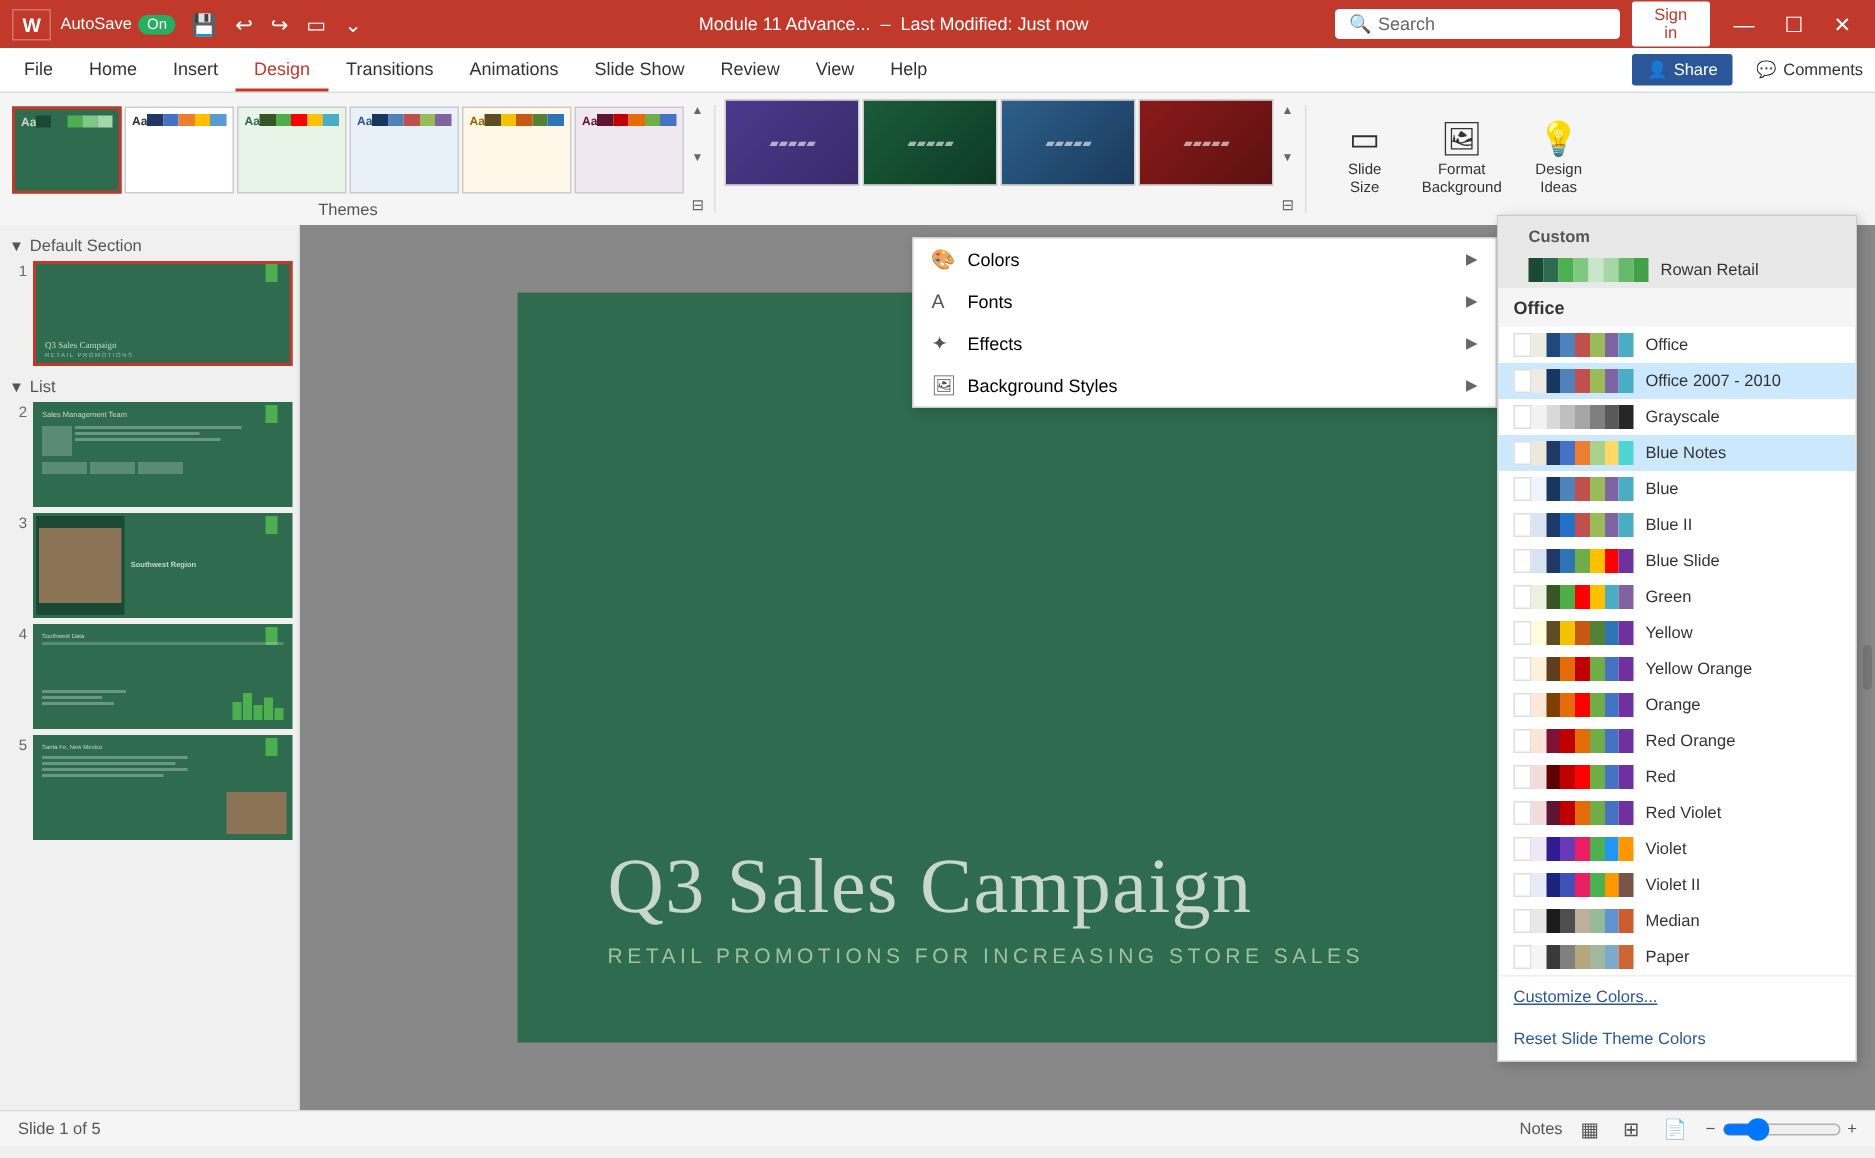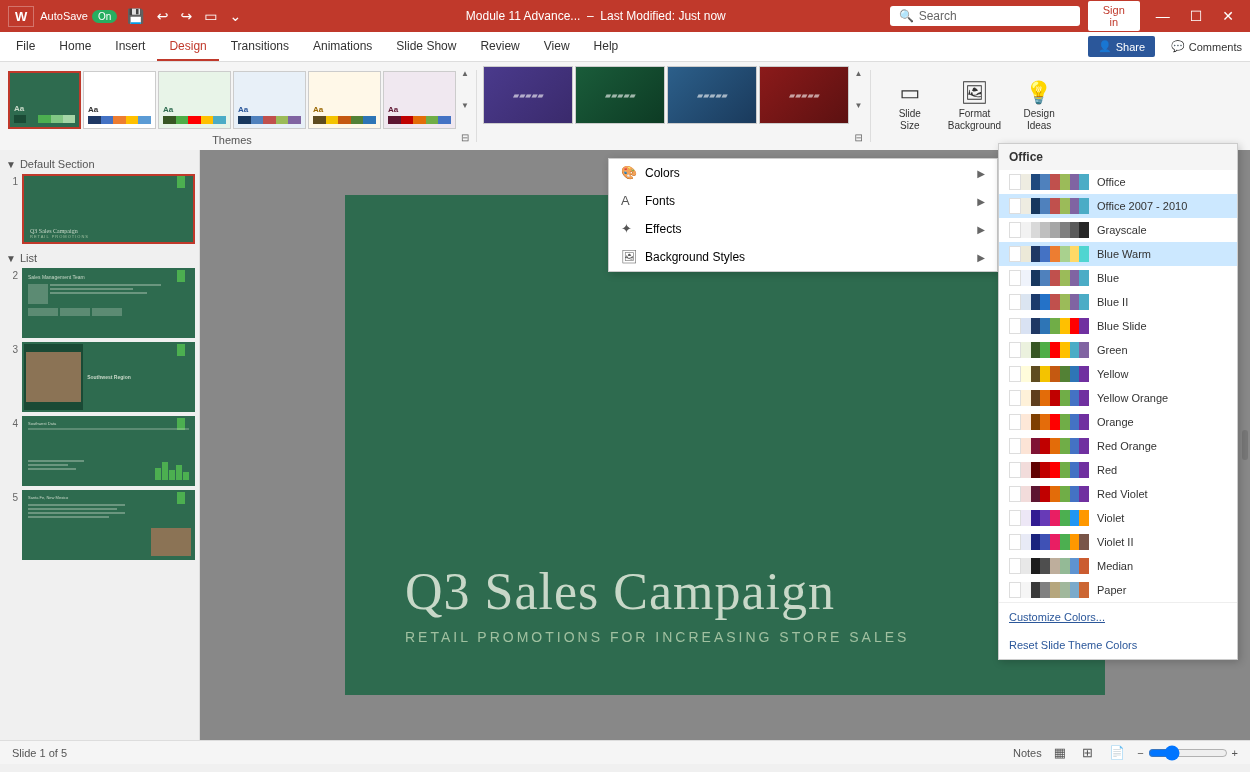--- a/index.html
+++ b/index.html
@@ -34,21 +34,21 @@
     .share-btn { background: #2b579a; color: white; padding: 4px 10px; border-radius: 2px; font-size: 11px; cursor: pointer; display: flex; align-items: center; gap: 4px; margin-right: 4px; }
     .comments-btn { background: transparent; color: #333; padding: 4px 8px; border: none; font-size: 11px; cursor: pointer; display: flex; align-items: center; gap: 4px; }
 
     .ribbon-content { height: 88px; display: flex; align-items: stretch; padding: 4px 8px; gap: 4px; background: #f5f5f5; position: relative; }
     .themes-row { display: flex; align-items: center; gap: 2px; flex: 1; }
     .theme-item { width: 73px; height: 58px; border: 1px solid #ccc; cursor: pointer; display: flex; align-items: center; justify-content: center; overflow: hidden; position: relative; }
     .theme-item.active { border: 2px solid #c0392b; }
     .theme-scroll { display: flex; flex-direction: column; justify-content: space-between; padding: 2px 0; }
     .theme-scroll-btn { font-size: 8px; color: #666; cursor: pointer; padding: 1px; }
     .themes-label { text-align: center; font-size: 11px; color: #555; margin-top: 0; }
-    .theme-preview { width: 100%; height: 100%; display: flex; flex-direction: column; align-items: flex-start; justify-content: flex-end; padding: 4px; }
+    .theme-preview { width: 100%; height: 100%; display: flex; align-items: flex-start; justify-content: flex-end; padding: 4px; }
     .theme-colorbar { height: 8px; width: 100%; display: flex; }
     .theme-colorbar div { flex: 1; }
     .variant-item { width: 90px; height: 58px; border: 1px solid #ccc; cursor: pointer; overflow: hidden; }
 
     
     .design-tools { display: flex; gap: 4px; align-items: center; padding: 0 8px; }
     .design-tool-btn { display: flex; flex-direction: column; align-items: center; justify-content: center; padding: 4px 8px; cursor: pointer; border: 1px solid transparent; gap: 2px; font-size: 11px; color: #333; min-width: 50px; height: 70px; }
     .design-tool-icon { font-size: 22px; }
 
     
@@ -433,20 +433,36 @@
   </div>
   <div class="colors-menu-item">
     <span class="icon">🖼</span>
     <span>Background Styles</span>
     <span class="arrow">▶</span>
   </div>
 </div>
 
 <div class="colors-panel">
 
+  <div style="background:#e8e8e8;padding:4px 10px 0 10px;">
+    <div class="custom-header">Custom</div>
+    <div class="color-option">
+      <div class="color-swatch">
+        <div style="background:#1a4a35;"></div>
+        <div style="background:#2e6b4f;"></div>
+        <div style="background:#4CAF50;"></div>
+        <div style="background:#81c784;"></div>
+        <div style="background:#c8e6c9;"></div>
+        <div style="background:#a5d6a7;"></div>
+        <div style="background:#66bb6a;"></div>
+        <div style="background:#43a047;"></div>
+      </div>
+      <span class="color-name">Rowan Retail</span>
+    </div>
+  </div>
 
   <div>
     <div class="colors-section-title">Office</div>
 
     <div class="color-option">
       <div class="color-swatch">
         <div style="background:#ffffff;border:1px solid #ddd;"></div>
         <div style="background:#eeece1;"></div>
         <div style="background:#1f497d;"></div>
         <div style="background:#4f81bd;"></div>
@@ -490,21 +506,21 @@
       <div class="color-swatch">
         <div style="background:#ffffff;border:1px solid #ddd;"></div>
         <div style="background:#ece9d8;"></div>
         <div style="background:#1f3864;"></div>
         <div style="background:#4472c4;"></div>
         <div style="background:#ed7d31;"></div>
         <div style="background:#a9d18e;"></div>
         <div style="background:#ffd966;"></div>
         <div style="background:#4fd5d1;"></div>
       </div>
-      <span class="color-name">Blue Warm</span>
+      <span class="color-name">Blue Notes</span>
     </div>
 
     <div class="color-option">
       <div class="color-swatch">
         <div style="background:#ffffff;border:1px solid #ddd;"></div>
         <div style="background:#eff3fb;"></div>
         <div style="background:#17375e;"></div>
         <div style="background:#4f81bd;"></div>
         <div style="background:#c0504d;"></div>
         <div style="background:#9bbb59;"></div>

